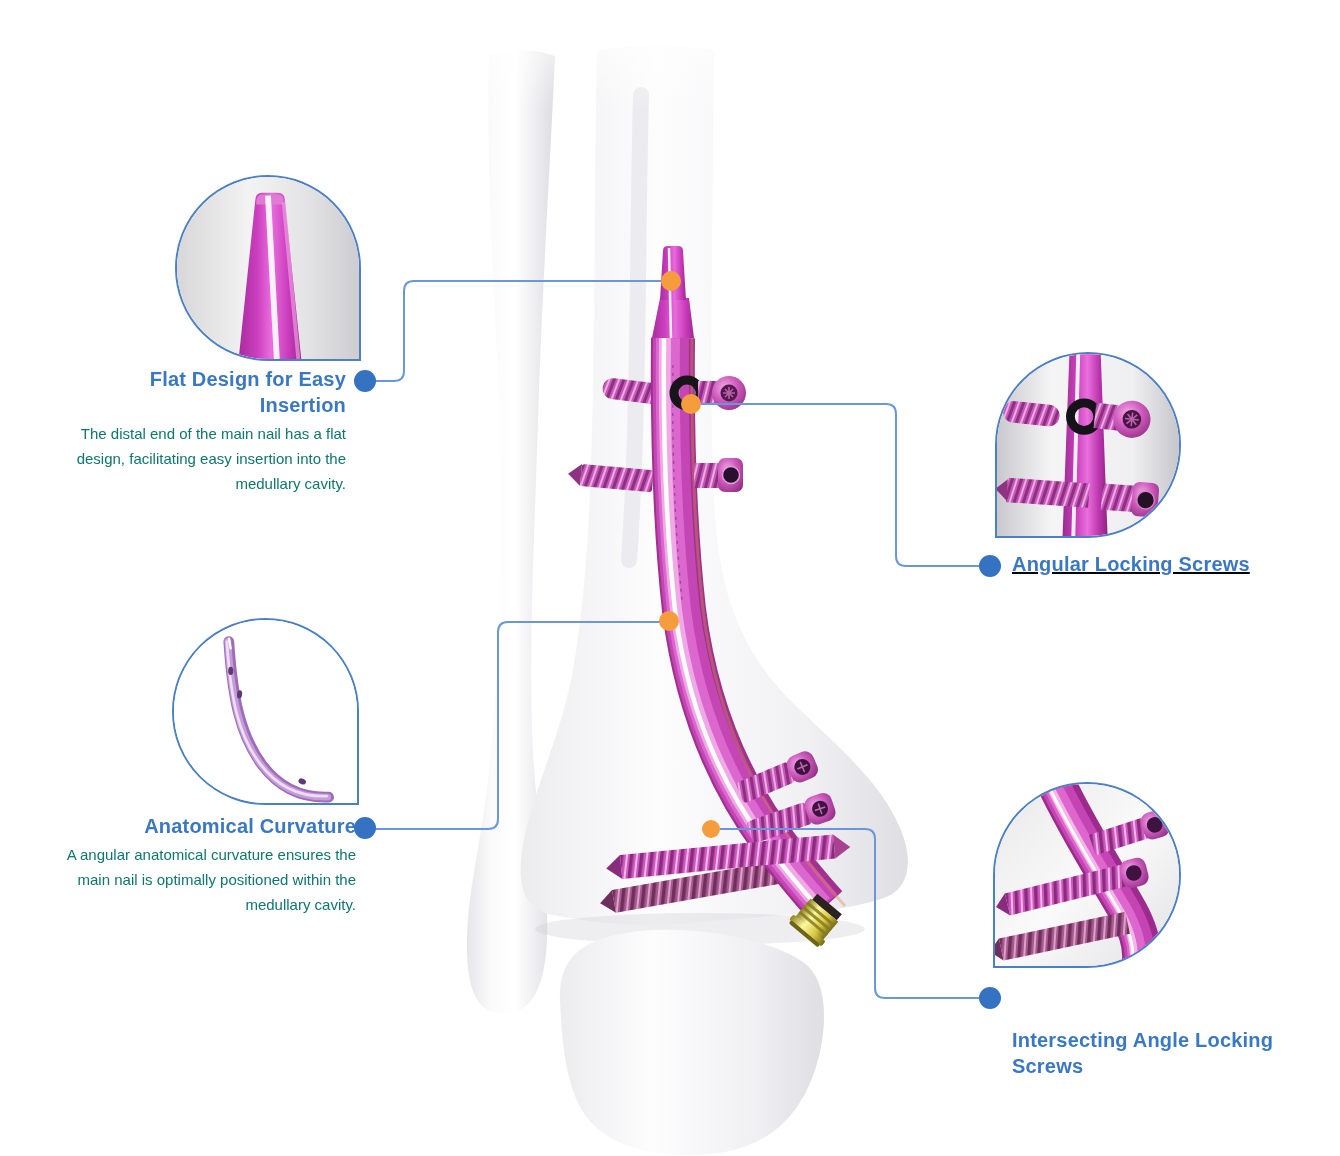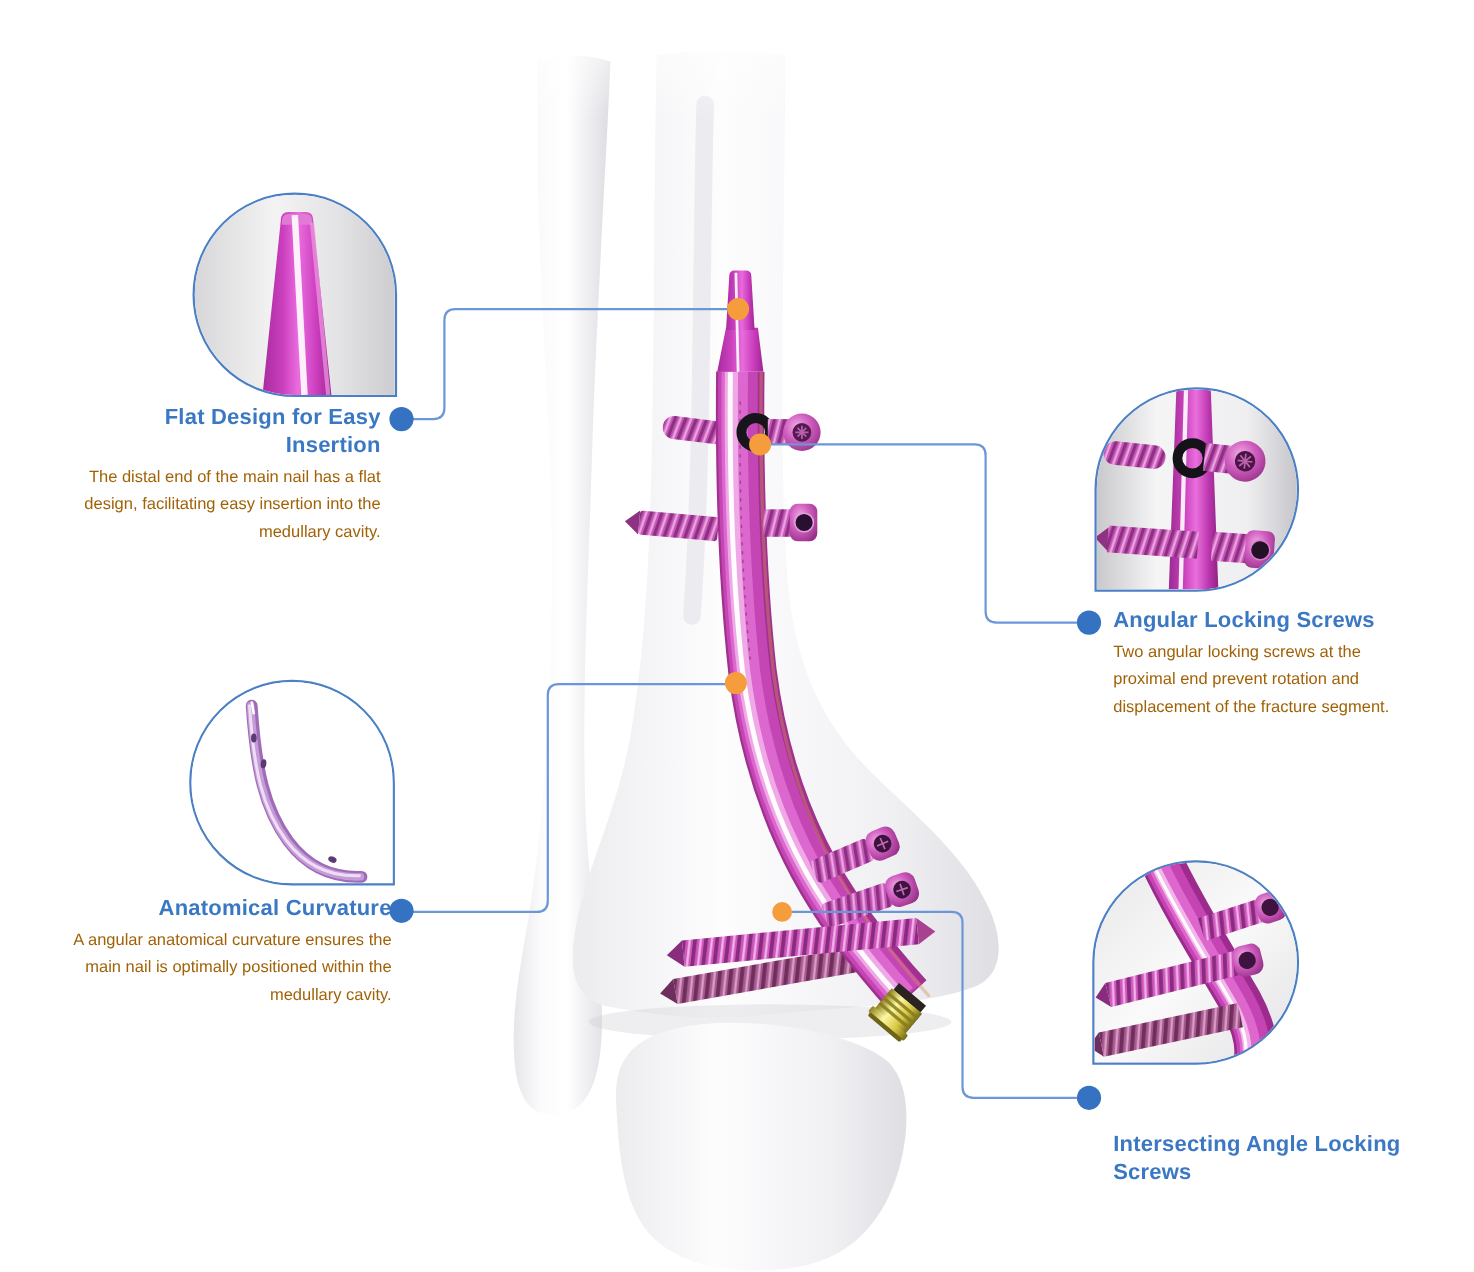--- a/index.html
+++ b/index.html
@@ -17,25 +17,25 @@
   .inset.tr{border-radius:50% 50% 50% 0;}   
   #inset-flat{left:175px;top:175px;width:186px;height:186px;}
   #inset-angular{left:995px;top:352px;width:186px;height:186px;}
   #inset-curve{left:172px;top:618px;width:187px;height:187px;}
   #inset-intersect{left:993px;top:782px;width:188px;height:186px;}
   .callout{position:absolute;}
   .callout h3{
     margin:0 0 3px 0;font-size:20px;line-height:26px;font-weight:700;color:#3a78c4;
     letter-spacing:0.2px;
   }
-  .callout p{margin:0;font-size:15px;line-height:25px;color:#a16207;}
+  .callout p{margin:0;font-size:15px;line-height:25px;color:#0f766e;}
   .align-r{text-align:right;}
   .align-l{text-align:left;}
   #callout-flat{left:70px;top:366px;width:276px;}
-  #callout-angular{left:1012px;top:551px;width:268px;}
+  #callout-angular{left:1012px;top:551px;width:268px;text-decoration:underline;}
   #callout-curve{left:60px;top:813px;width:296px;}
   #callout-intersect{left:1012px;top:1027px;width:322px;}
 </style>
 </head>
 <body>
 
 <div class="canvas">
 
   <svg class="art" viewBox="0 0 1340 1156" aria-hidden="true">
     <defs>
@@ -331,21 +331,20 @@
     </svg>
   </div>
 
   <div class="callout align-r" id="callout-flat">
     <h3>Flat Design for Easy Insertion</h3>
     <p>The distal end of the main nail has a flat design, facilitating easy insertion into the medullary cavity.</p>
   </div>
 
   <div class="callout align-l" id="callout-angular">
     <h3>Angular Locking Screws</h3>
-    <p>Two angular locking screws at the proximal end prevent rotation and displacement of the fracture segment.</p>
   </div>
 
   <div class="callout align-r" id="callout-curve">
     <h3>Anatomical Curvature</h3>
     <p>A angular anatomical curvature ensures the main nail is optimally positioned within the medullary cavity.</p>
   </div>
 
   <div class="callout align-l" id="callout-intersect">
     <h3>Intersecting Angle Locking Screws</h3>
   </div>

